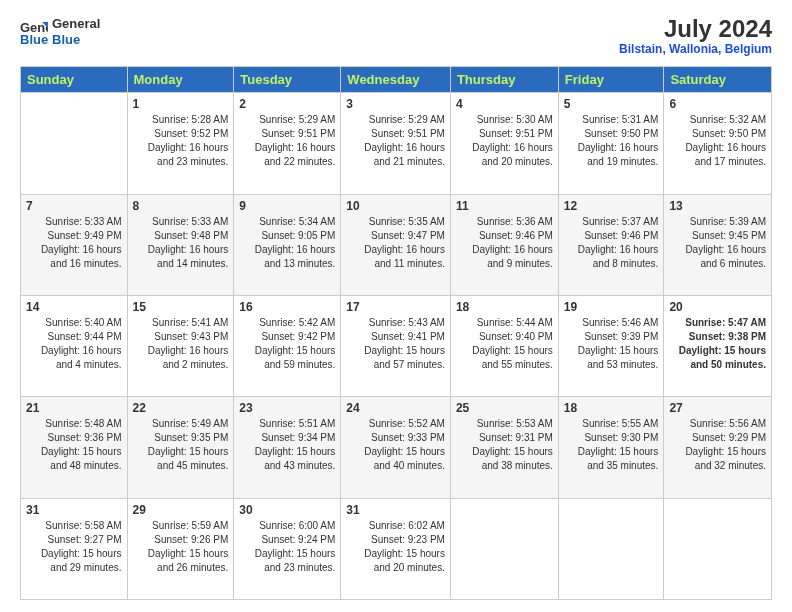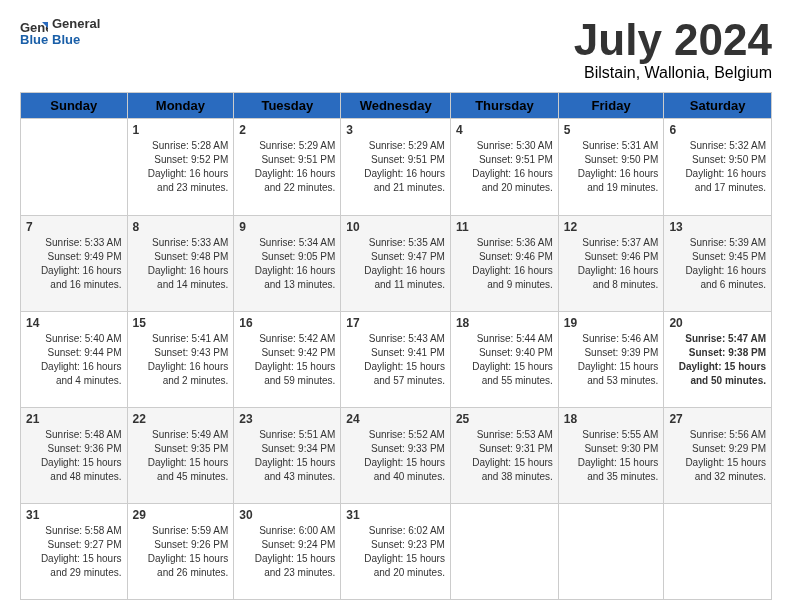--- a/index.html
+++ b/index.html
@@ -29,39 +29,39 @@
       gap: 4px;
     }
     .logo-icon {
       width: 28px;
       height: 28px;
     }
     .title-block {
       text-align: right;
     }
     .main-title {
-      font-size: 44px;
+      font-size: 24px;
       font-weight: bold;
       color: #333;
       line-height: 1.1;
     }
     .subtitle {
-      font-size: 16px;
-      color: #000000;
-      font-weight: normal;
+      font-size: 12px;
+      color: #1d4ed8;
+      font-weight: bold;
     }
     .calendar {
       width: 100%;
       border-collapse: collapse;
       flex: 1;
     }
     .calendar th {
       background: #2a6bbf;
-      color: #000000;
-      text-align: center;
+      color: #bef264;
+      text-align: left;
       padding: 5px 6px;
       font-size: 13px;
       font-weight: bold;
       border: 1px solid #ccc;
     }
     .calendar td {
       border: 1px solid #ccc;
       vertical-align: top;
       padding: 4px 5px;
       width: 113px;

